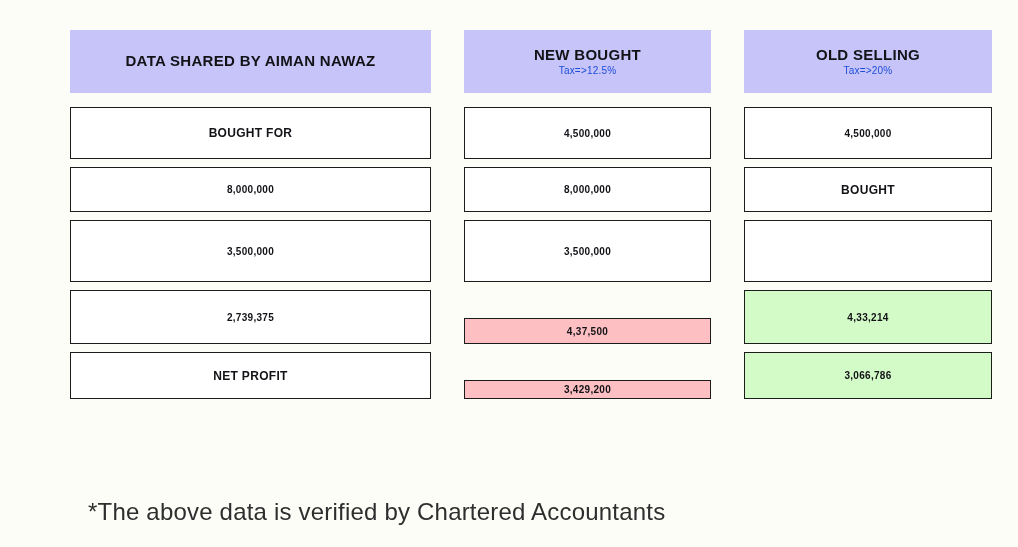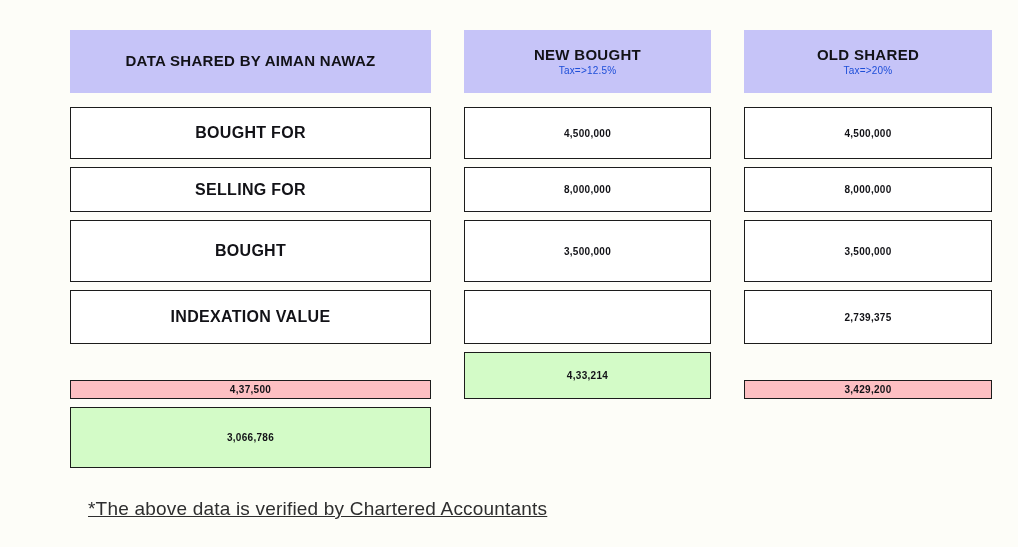--- a/index.html
+++ b/index.html
@@ -52,79 +52,77 @@
   .h-sub {
     font-weight: 400;
     font-size: 10px;
     color: #1d4ed8;
     letter-spacing: 0.2px;
   }
   .body-cell {
     background: var(--cell-bg);
     border: 1.5px solid var(--border);
     font-weight: 700;
-    font-size: 16px;
+    font-size: 12px;
     letter-spacing: 0.3px;
   }
   .value-cell { font-size: 10px; }
   .neg { background: var(--negative-bg); margin-top: 28px; }
   .pos { background: var(--positive-bg); }
 
   .footnote {
     position: absolute;
     left: 88px;
     top: 498px;
-    font-size: 19px;
+    font-size: 24px;
     font-weight: 400;
     color: var(--footnote-text);
     letter-spacing: 0.2px;
-    text-decoration: underline;
   }
 </style>
 </head>
 <body>
 
 <div class="page">
   <div class="table-wrap">
 
     <div class="grid header-grid">
       <div class="cell header-cell">
         <span class="h-title">DATA SHARED BY AIMAN NAWAZ</span>
       </div>
       <div class="cell header-cell">
         <span class="h-title">NEW BOUGHT</span>
         <span class="h-sub">Tax=&gt;12.5%</span>
       </div>
       <div class="cell header-cell">
-        <span class="h-title">OLD SHARED</span>
+        <span class="h-title">OLD SELLING</span>
         <span class="h-sub">Tax=&gt;20%</span>
       </div>
     </div>
 
     <div class="grid body-grid">
 
       <div class="cell body-cell">BOUGHT FOR</div>
       <div class="cell body-cell value-cell">4,500,000</div>
       <div class="cell body-cell value-cell">4,500,000</div>
 
-      <div class="cell body-cell">SELLING FOR</div>
       <div class="cell body-cell value-cell">8,000,000</div>
       <div class="cell body-cell value-cell">8,000,000</div>
 
       <div class="cell body-cell">BOUGHT</div>
       <div class="cell body-cell value-cell">3,500,000</div>
       <div class="cell body-cell value-cell">3,500,000</div>
 
-      <div class="cell body-cell">INDEXATION VALUE</div>
       <div class="cell body-cell value-cell"></div>
       <div class="cell body-cell value-cell">2,739,375</div>
 
       <div class="cell body-cell value-cell neg">4,37,500</div>
       <div class="cell body-cell value-cell pos">4,33,214</div>
 
+      <div class="cell body-cell">NET PROFIT</div>
       <div class="cell body-cell value-cell neg">3,429,200</div>
       <div class="cell body-cell value-cell pos">3,066,786</div>
     </div>
 
   </div>
 
   <div class="footnote">*The above data is verified by Chartered Accountants</div>
 </div>
 
 </body></html>

